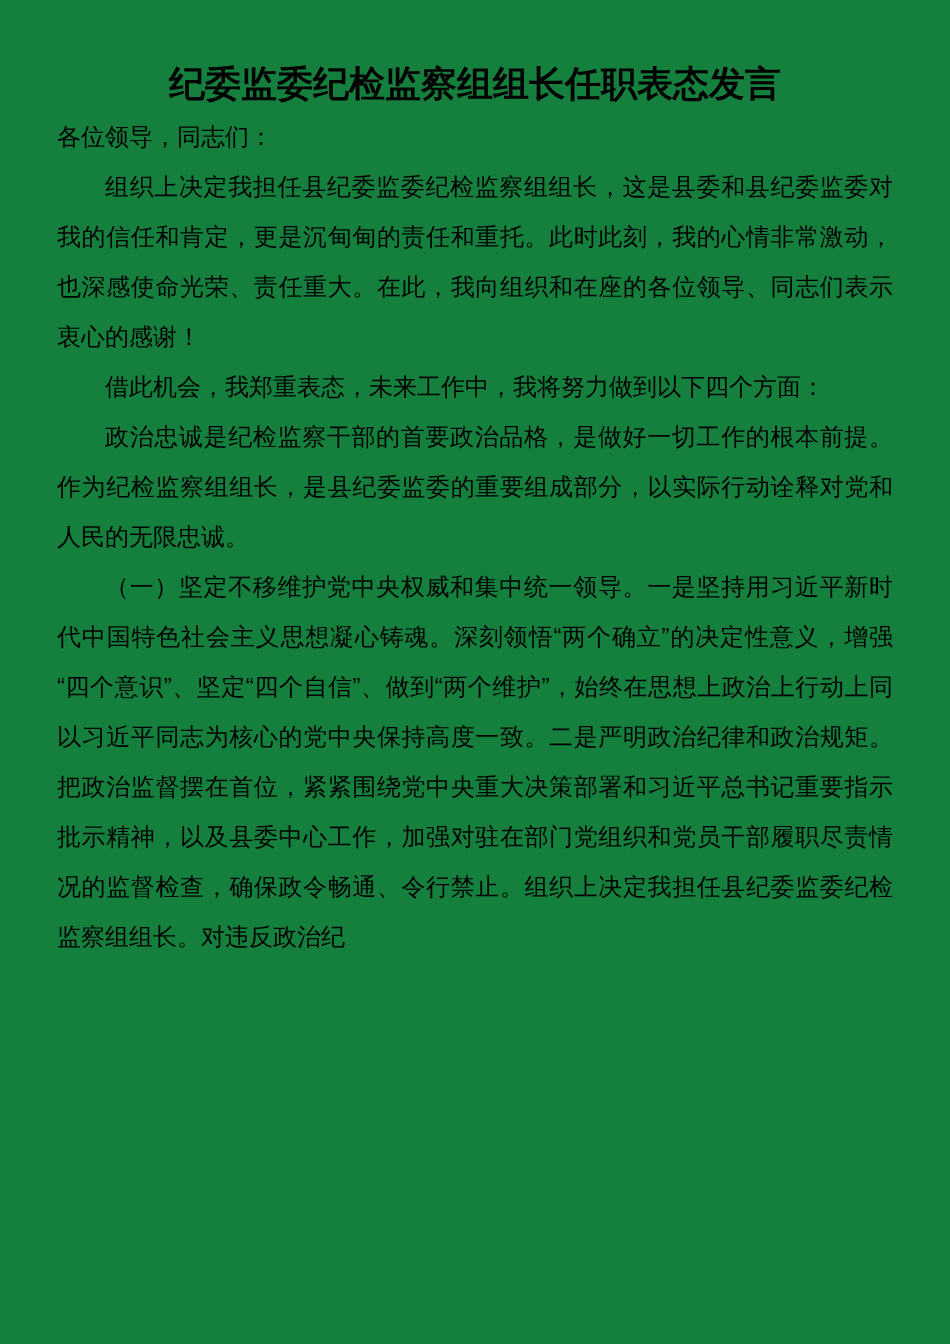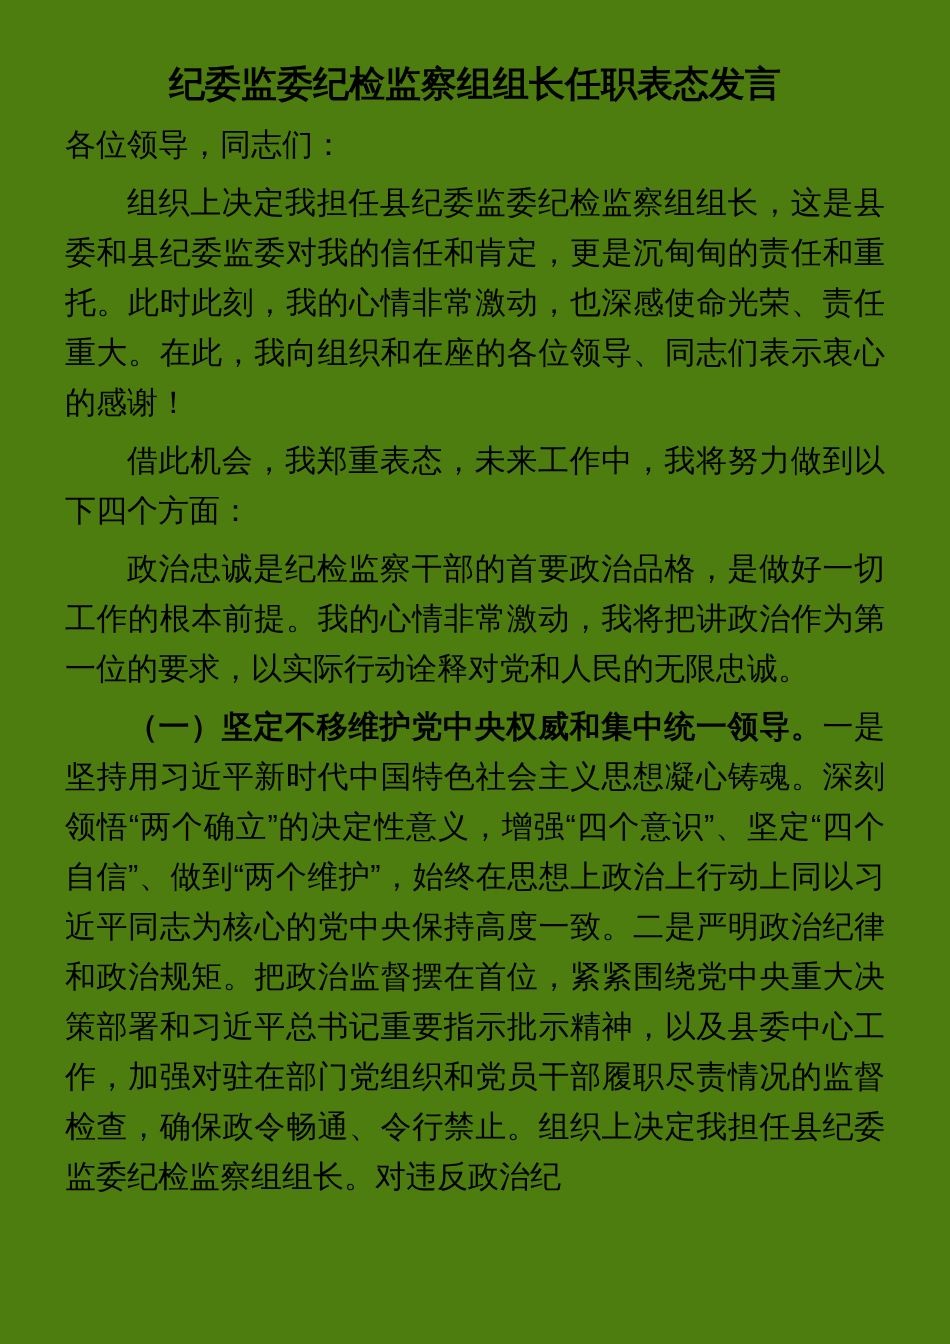--- a/index.html
+++ b/index.html
@@ -12,57 +12,57 @@
     background: #ffffff;
     color: #000000;
     font-family: "Liberation Sans", "DejaVu Sans", sans-serif;
     overflow: hidden;
   }
   .page {
     box-sizing: border-box;
     width: 950px;
     height: 1344px;
     padding: 56px 57px 0 57px;
-    background: #4d7c0f;
+    background: #15803d;
   }
   .doc-title {
     margin: 0;
     font-size: 36px;
     font-weight: 700;
     line-height: 56px;
     text-align: center;
     white-space: nowrap;
   }
   .doc-body p {
-    margin: 8px;
-    font-size: 31px;
+    margin: 0;
+    font-size: 24px;
     line-height: 50px;
     text-align: justify;
     word-break: break-all;
   }
   .indent {
     text-indent: 2em;
   }
   .lead-bold {
-    font-weight: 700;
+    font-weight: 400;
   }
 </style>
 </head>
 <body>
 
 <div class="page">
   <h1 class="doc-title">纪委监委纪检监察组组长任职表态发言</h1>
 
   <div class="doc-body">
     <p>各位领导，同志们：</p>
 
 
     <p class="indent">组织上决定我担任县纪委监委纪检监察组组长，这是县委和县纪委监委对我的信任和肯定，更是沉甸甸的责任和重托。此时此刻，我的心情非常激动，也深感使命光荣、责任重大。在此，我向组织和在座的各位领导、同志们表示衷心的感谢！</p>
 
 
     <p class="indent">借此机会，我郑重表态，未来工作中，我将努力做到以下四个方面：</p>
 
 
-    <p class="indent">政治忠诚是纪检监察干部的首要政治品格，是做好一切工作的根本前提。我的心情非常激动，我将把讲政治作为第一位的要求，以实际行动诠释对党和人民的无限忠诚。</p>
+    <p class="indent">政治忠诚是纪检监察干部的首要政治品格，是做好一切工作的根本前提。作为纪检监察组组长，是县纪委监委的重要组成部分，以实际行动诠释对党和人民的无限忠诚。</p>
 
     <p class="indent"><strong class="lead-bold">（一）坚定不移维护党中央权威和集中统一领导。</strong><span>一是坚持用习近平新时代中国特色社会主义思想凝心铸魂。深刻领悟“两个确立”的决定性意义，增强“四个意识”、坚定“四个自信”、做到“两个维护”，始终在思想上政治上行动上同以习近平同志为核心的党中央保持高度一致。二是严明政治纪律和政治规矩。把政治监督摆在首位，紧紧围绕党中央重大决策部署和习近平总书记重要指示批示精神，以及县委中心工作，加强对驻在部门党组织和党员干部履职尽责情况的监督检查，确保政令畅通、令行禁止。组织上决定我担任县纪委监委纪检监察组组长。对违反政治纪</span></p>
   </div>
 </div>
 
 </body></html>

